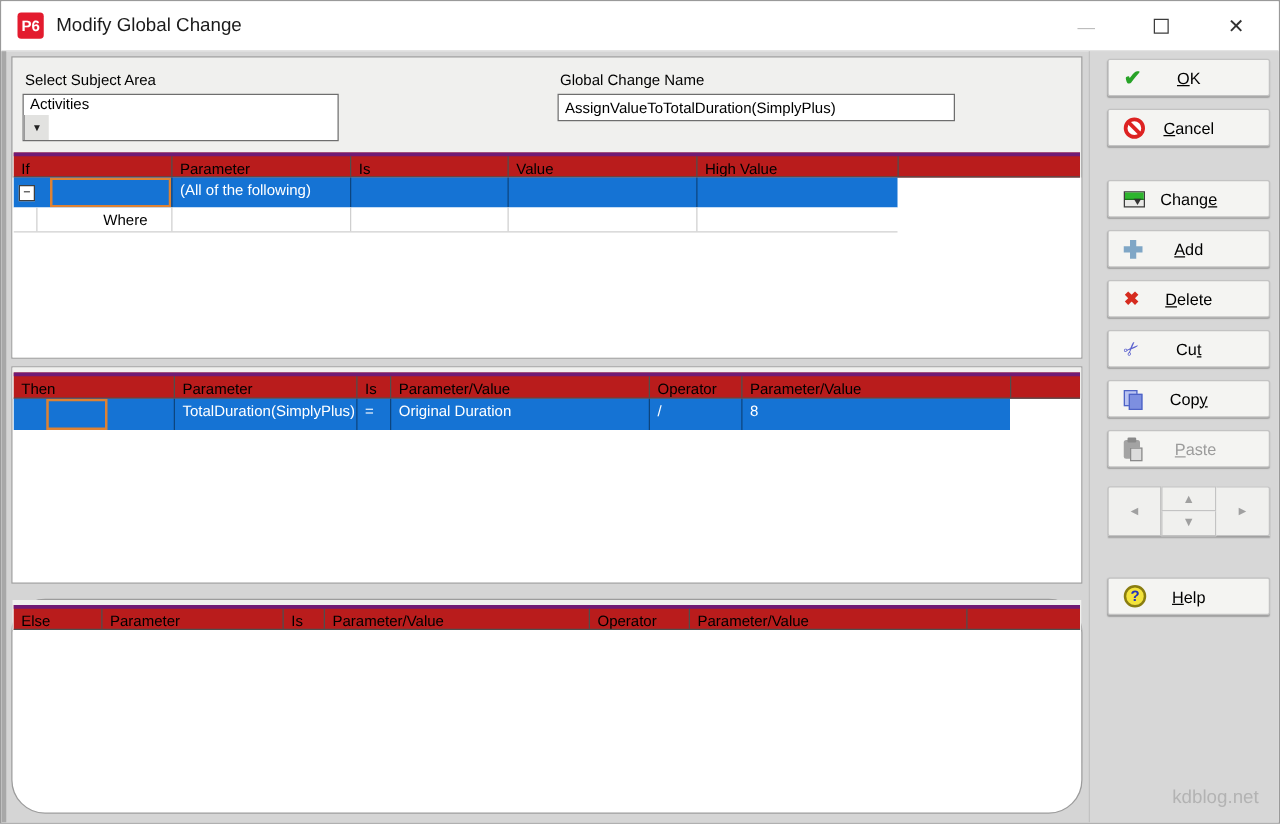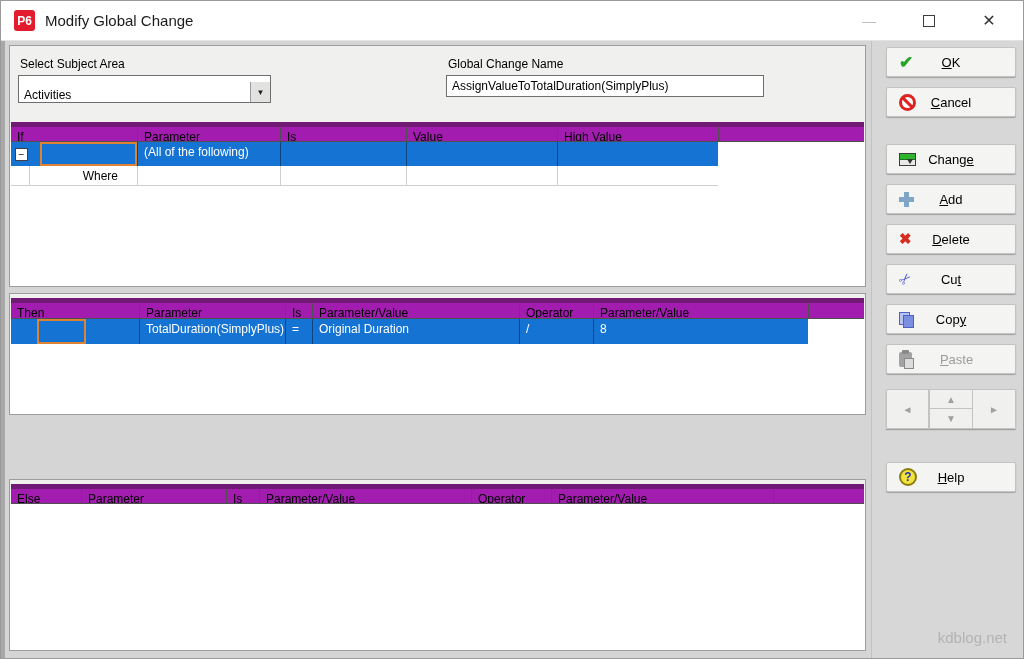--- a/index.html
+++ b/index.html
@@ -22,42 +22,42 @@
   .ctl-min{ color:#bdbdbd; }
   .maxbox{ width:12px; height:12px; border:1.5px solid #3c3c3c; display:block; }
   .ctl-close{ font-size:16px; }
 
   
   .body{ position:absolute; top:40px; left:0; right:0; bottom:0; background:#d5d5d5; }
   .left-edge{ position:absolute; left:0; top:0; bottom:0; width:4px; background:#a8a8a8; }
 
   .panel{ position:absolute; left:8px; width:857px; background:#fff; border:1px solid #9c9c9c; }
   #panel-if{ top:4px; height:242px; background:#f0f0ee; }
-  #panel-then{ top:252px; height:122px; }
-  #panel-else{ top:438px; height:172px; }
+  #panel-then{ top:252px; height:174px; }
+  #panel-else{ top:438px; height:172px;border-radius:27px; }
   .head-strip{ position:absolute; left:0; right:0; top:0; height:25px; background:#f0f0ee; }
   .white-under{ position:absolute; left:0; right:0; bottom:0; background:#fff; }
 
   
   .flabel{ position:absolute; font-size:12px; color:#000; white-space:nowrap; }
-  .combo{ position:absolute; left:8px; top:29px; width:253px; height:28px; background:#fff;
-    border:1px solid #6e6e6e; display:flex; align-items:flex-end; }
+  .combo{ position:absolute; left:8px; top:29px; width:253px; height:38px; background:#fff;
+    border:1px solid #6e6e6e; display:flex; align-items:flex-start;flex-direction:column; }
   .combo-val{ flex:1; padding-left:5px; font-size:12px; color:#000; }
   .combo-drop{ width:20px; height:20px; background:#e2e2e0; border-left:1px solid #9a9a9a;
     display:flex; align-items:center; justify-content:center; font-size:8px; color:#222; }
   .textbox{ position:absolute; left:436px; top:29px; width:318px; height:22px; background:#fff;
     border:1px solid #6e6e6e; font-size:12px; padding-left:5px;
     font-family:"Liberation Sans",sans-serif; color:#000; }
 
   
   .grow{ position:absolute; left:1px; display:flex; }
   .cell{ border-left:1px solid #4f4f4f; padding:3px 4px 0 6px; font-size:12px;
     white-space:nowrap; overflow:hidden; }
   .cell:first-child{ border-left:none; }
-  .ghead{ background:#a21caf; border-top:5px solid #701a75; border-bottom:1px solid #4f4f4f;
+  .ghead{ background:#b91c1c; border-top:3px solid #701a75; border-bottom:1px solid #4f4f4f;
     right:1px; color:#000; }
   .ghead .fill{ flex:1; }
   .selrow{ background:var(--selection); color:#fff; }
   .selrow .cell{ border-left:1px solid rgba(0,0,0,.4); }
   .selrow .cell:first-child{ border-left:none; }
   .treecell{ display:flex; align-items:center; padding:0; }
   .expander{ width:13px; height:13px; margin-left:4px; background:#fff; border:1px solid #3f3f3f;
     color:#000; font-size:10px; line-height:11px; text-align:center; flex:none; }
   .selcell{ height:100%; border:2px solid var(--highlight_border); }
   .whererow{ background:#fff; color:#000; border-bottom:1px solid #cfcfcf; }

